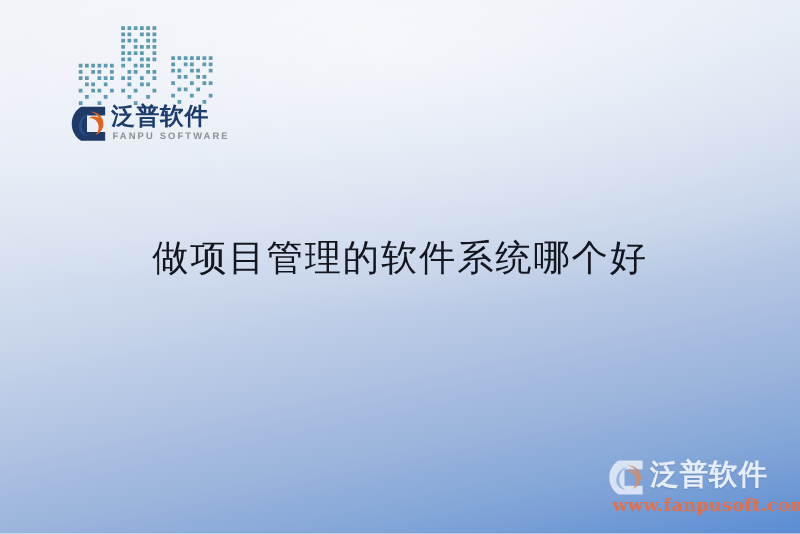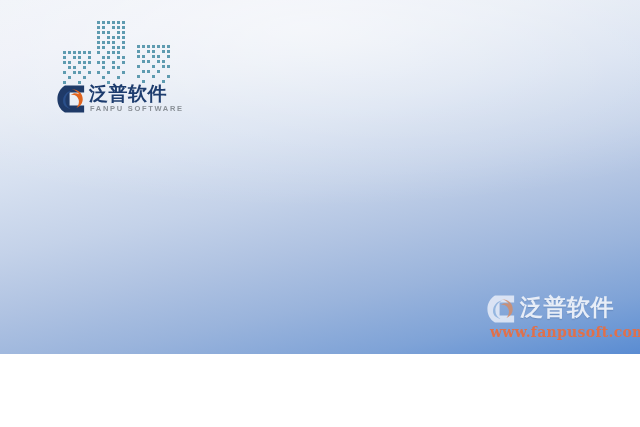--- a/index.html
+++ b/index.html
@@ -9,21 +9,21 @@
   body {
     width: 640px;
     height: 427px;
     overflow: hidden;
     font-family: "Liberation Sans", sans-serif;
   }
 
   #page {
     position: relative;
     width: 640px;
-    height: 354px;
+    height: 427px;
     overflow: hidden;
     background: linear-gradient(168deg,
         #eff2f8 0%,
         #eceff7 12%,
         #e4eaf4 24%,
         #d6e0f0 38%,
         #c4d2e9 52%,
         #b0c3e2 64%,
         #9ab4dc 76%,
         #7fa3d7 88%,
@@ -305,20 +305,21 @@
       <svg class="logo-mark" viewBox="0 0 32 32">
         <path d="M9.5 1.5 L30 1.5 L30 9 L14.5 9 L14.5 23 L30 23 L30 30.5 L9.5 30.5 C4.2 27.2 1.5 21.8 1.5 16 C1.5 10.2 4.2 4.8 9.5 1.5 Z" fill="#1f3a68"></path>
         <path d="M16.5 5.5 C24 5.5 28.5 10 28.5 16.2 C28.5 20.5 25.8 24 21.8 25.5 C24 22.8 25 19.8 24.2 16.8 C23.2 13 19.8 10.8 15.8 11.5 C18.6 9.2 21.8 9.4 24.6 11 C22.6 7.6 19.6 6 16.5 5.5 Z" fill="#e0641e"></path>
         <path d="M7.5 18.5 C7.5 12.5 11.5 8 17 7 C12.5 9.5 10 13.2 10 17.5 C10 21.5 12 24.8 15.5 26.5 C10.8 25.8 7.5 22.6 7.5 18.5 Z" fill="#2a4f8a"></path>
       </svg>
       <div class="logo-cn">泛普软件</div>
       <div class="logo-en">FANPU SOFTWARE</div>
     </div>
   </div>
 
+  <div class="headline">做项目管理的软件系统哪个好</div>
 
   <div class="watermark">
     <div class="wm-row">
       <svg class="wm-mark" viewBox="0 0 32 32">
         <path d="M9.5 1.5 L30 1.5 L30 9 L14.5 9 L14.5 23 L30 23 L30 30.5 L9.5 30.5 C4.2 27.2 1.5 21.8 1.5 16 C1.5 10.2 4.2 4.8 9.5 1.5 Z" fill="#e8eef8" fill-opacity="0.92"></path>
         <path d="M16.5 5.5 C24 5.5 28.5 10 28.5 16.2 C28.5 20.5 25.8 24 21.8 25.5 C24 22.8 25 19.8 24.2 16.8 C23.2 13 19.8 10.8 15.8 11.5 C18.6 9.2 21.8 9.4 24.6 11 C22.6 7.6 19.6 6 16.5 5.5 Z" fill="#d9895f" fill-opacity="0.85"></path>
         <path d="M7.5 18.5 C7.5 12.5 11.5 8 17 7 C12.5 9.5 10 13.2 10 17.5 C10 21.5 12 24.8 15.5 26.5 C10.8 25.8 7.5 22.6 7.5 18.5 Z" fill="#8fb2de" fill-opacity="0.9"></path>
       </svg>
       <div class="wm-cn">泛普软件</div>
     </div>

